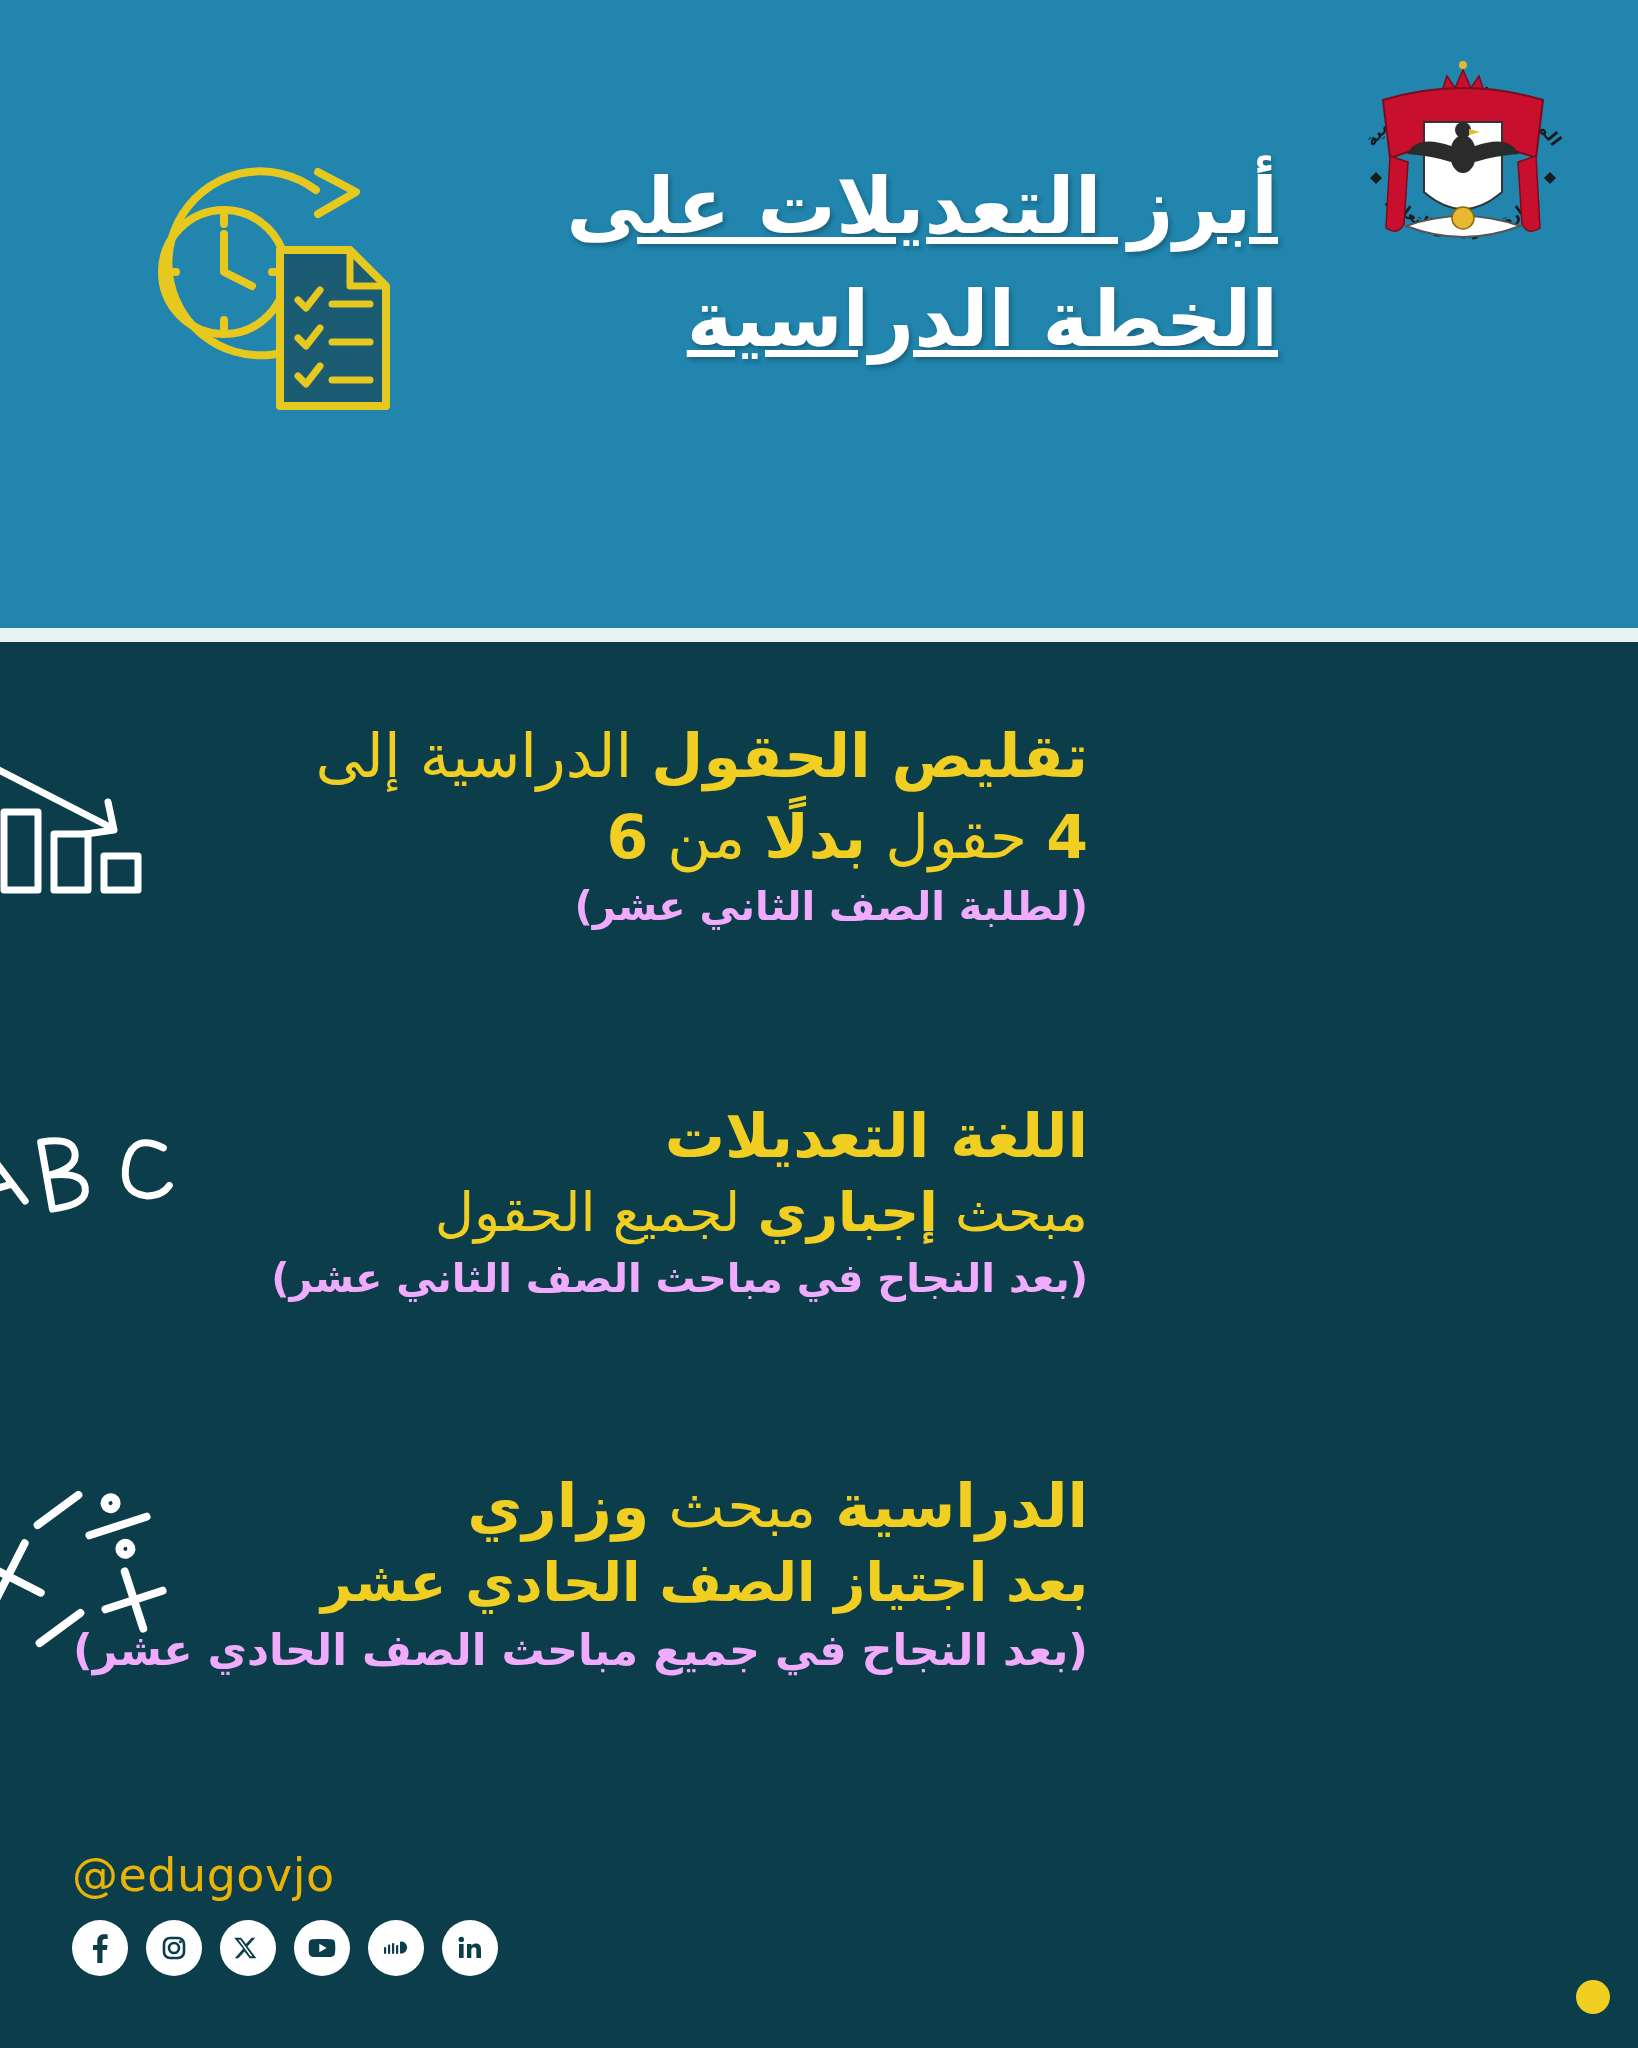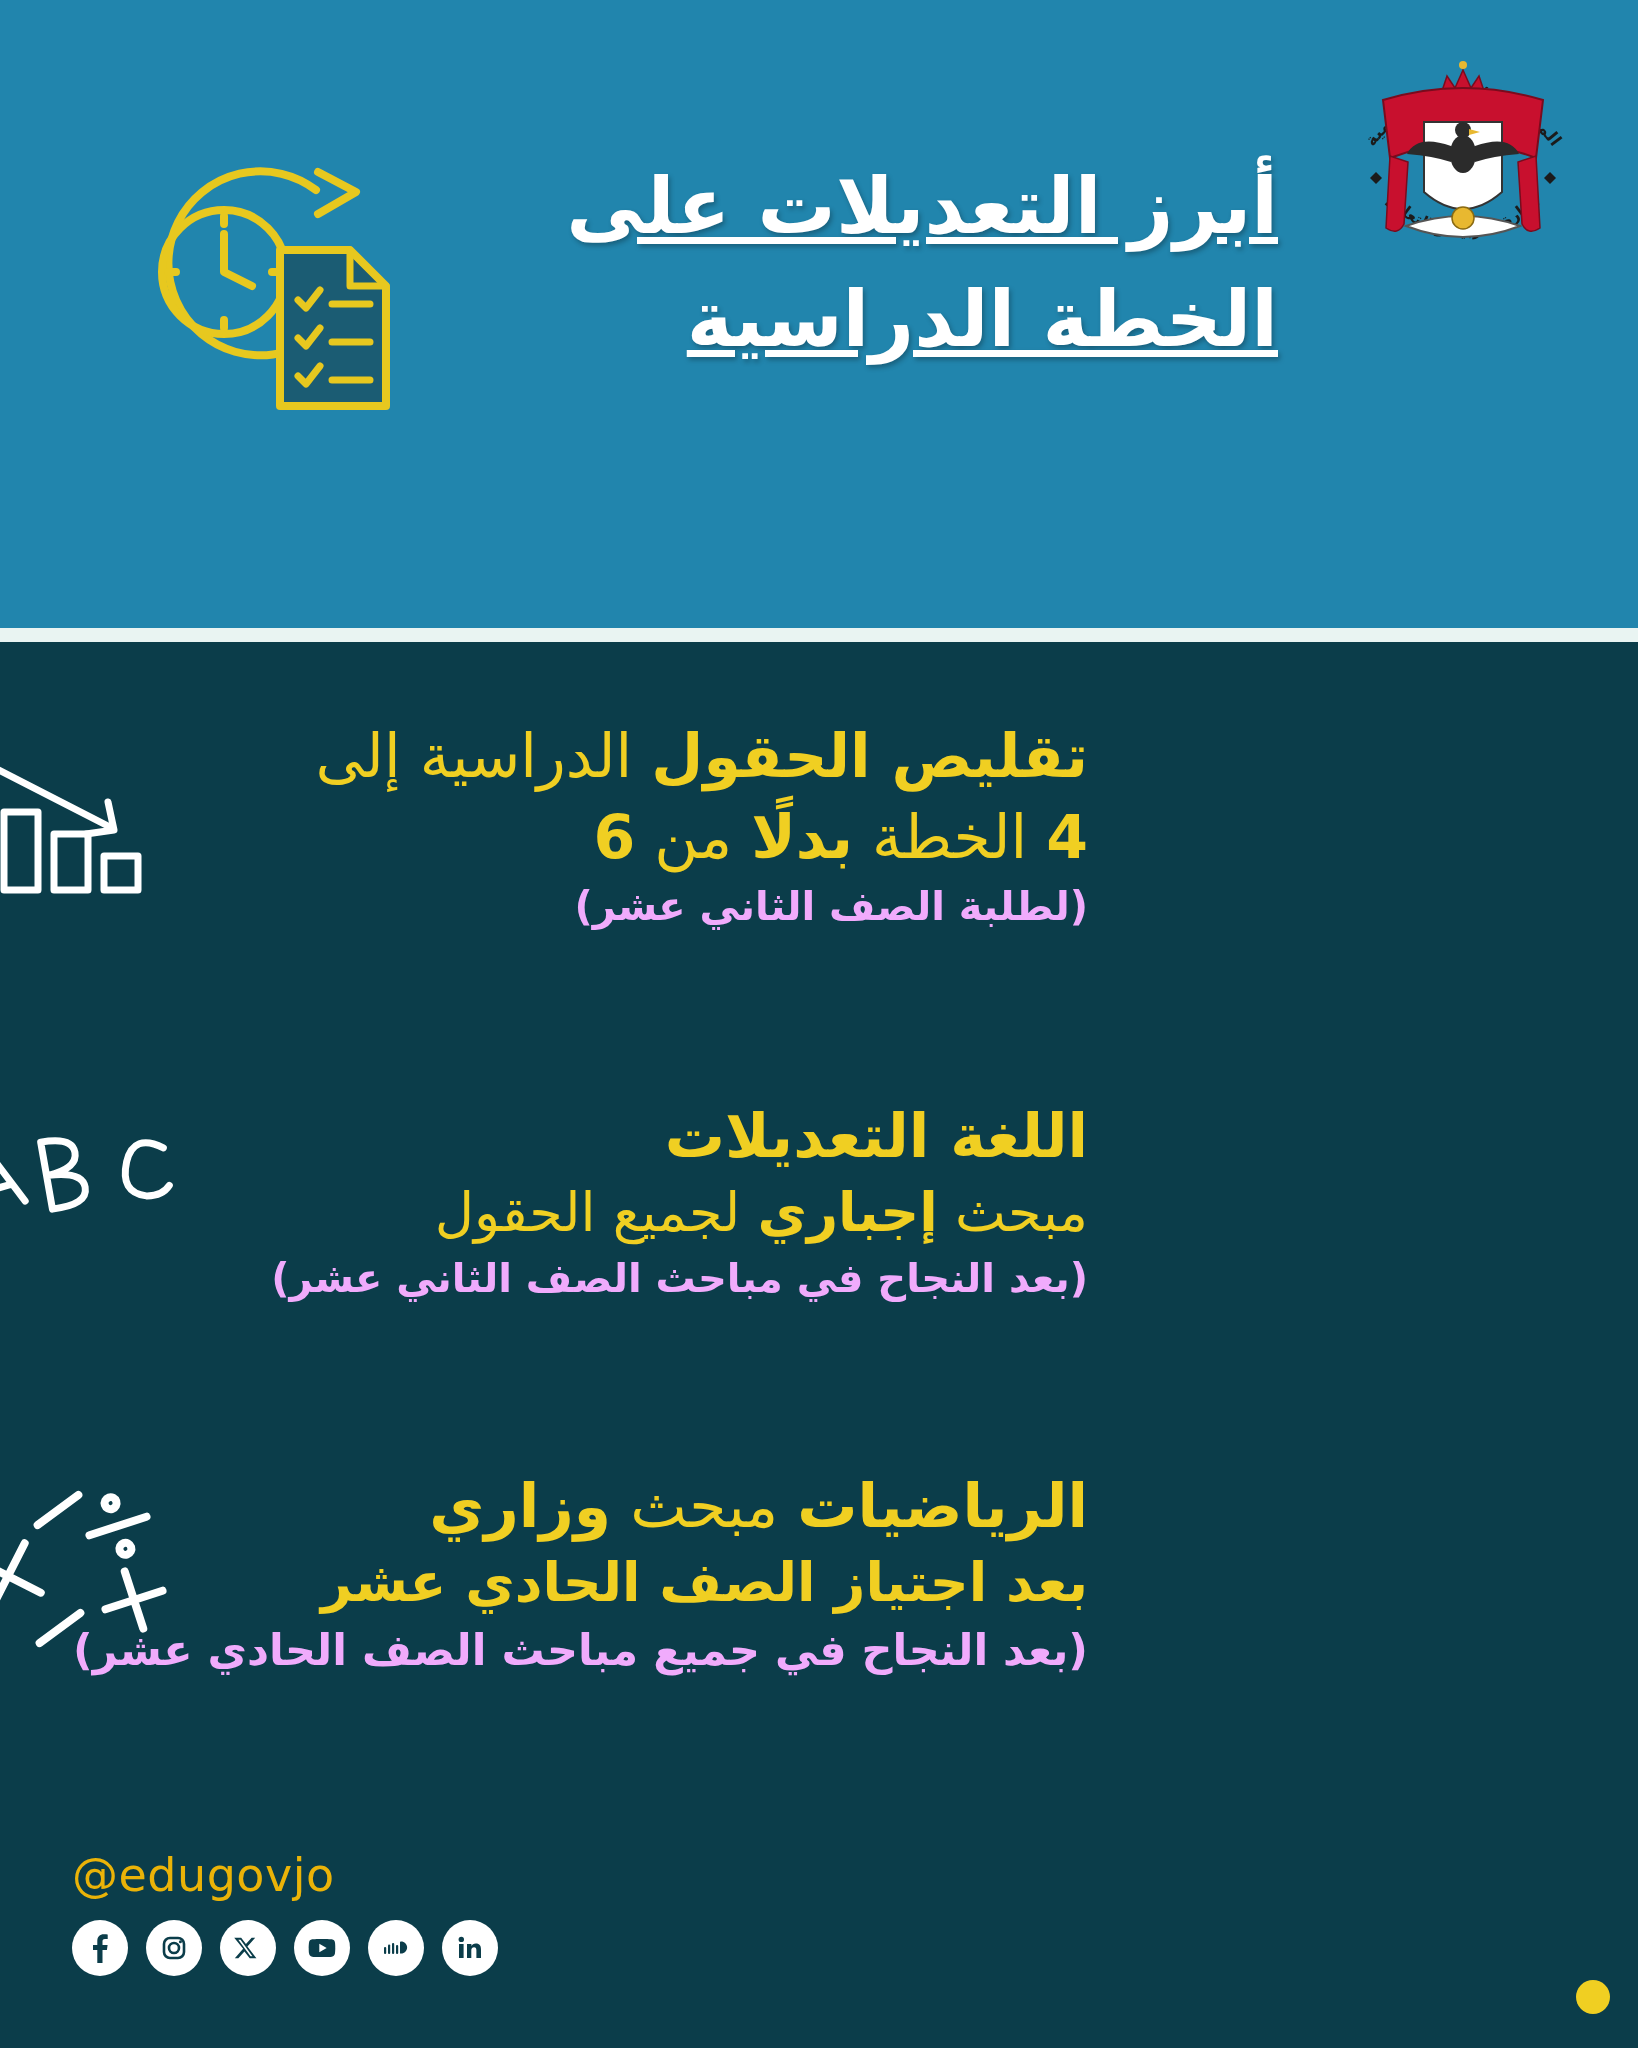--- a/index.html
+++ b/index.html
@@ -263,21 +263,21 @@
           <rect x="116" y="118" width="34" height="56"></rect>
           <rect x="166" y="140" width="34" height="34"></rect>
         </g>
       </svg>
     </div>
     <div class="item-text">
       <div class="ln big">
         <span>تقليص الحقول</span><span class="reg"> الدراسية إلى</span>
       </div>
       <div class="ln big">
-        <span>4</span><span class="reg"> الخطة </span><span>بدلًا</span><span class="reg"> من </span><span>6</span>
+        <span>4</span><span class="reg"> حقول </span><span>بدلًا</span><span class="reg"> من </span><span>6</span>
       </div>
       <div class="note">(لطلبة الصف الثاني عشر)</div>
     </div>
   </div>
 
   <div class="item" id="item-english">
     <div class="icon-slot">
       <svg viewBox="0 0 260 190" width="260" height="190">
         <g fill="none" stroke="#ffffff" stroke-width="7" stroke-linecap="round" stroke-linejoin="round">
           <g transform="rotate(-16 60 90)">
@@ -320,21 +320,21 @@
             <path d="M96 52 L144 36"></path>
           </g>
           <g transform="rotate(-18 122 162)">
             <path d="M98 170 L146 154"></path>
           </g>
         </g>
       </svg>
     </div>
     <div class="item-text">
       <div class="ln big">
-        <span>الرياضيات</span><span class="reg"> مبحث </span><span>وزاري</span>
+        <span>الدراسية</span><span class="reg"> مبحث </span><span>وزاري</span>
       </div>
       <div class="ln mid">بعد اجتياز الصف الحادي عشر</div>
       <div class="note note-lg">(بعد النجاح في جميع مباحث الصف الحادي عشر)</div>
     </div>
   </div>
 
   <div class="footer">
     <div class="handle">@edugovjo</div>
     <div class="social">
 

